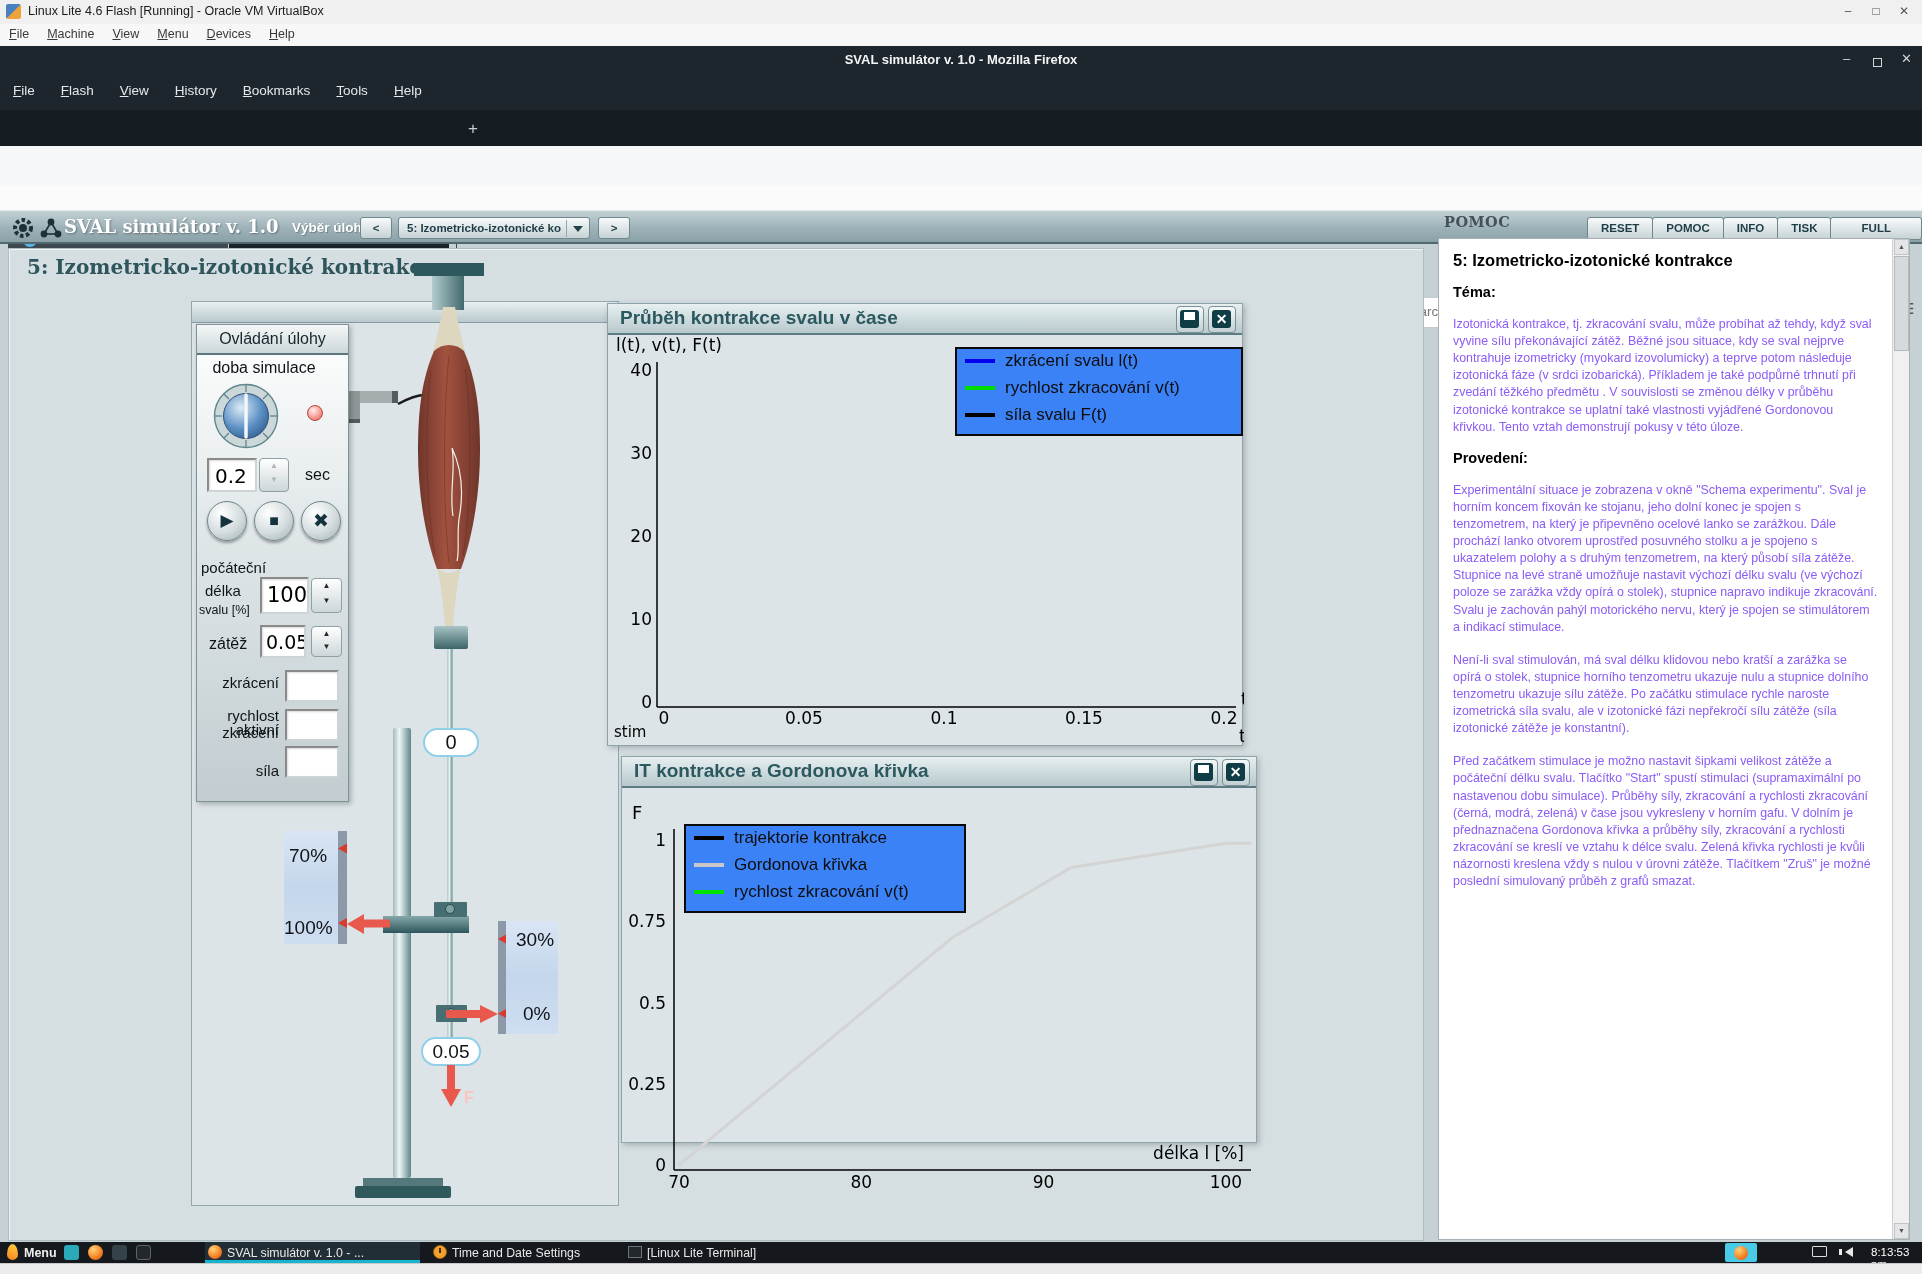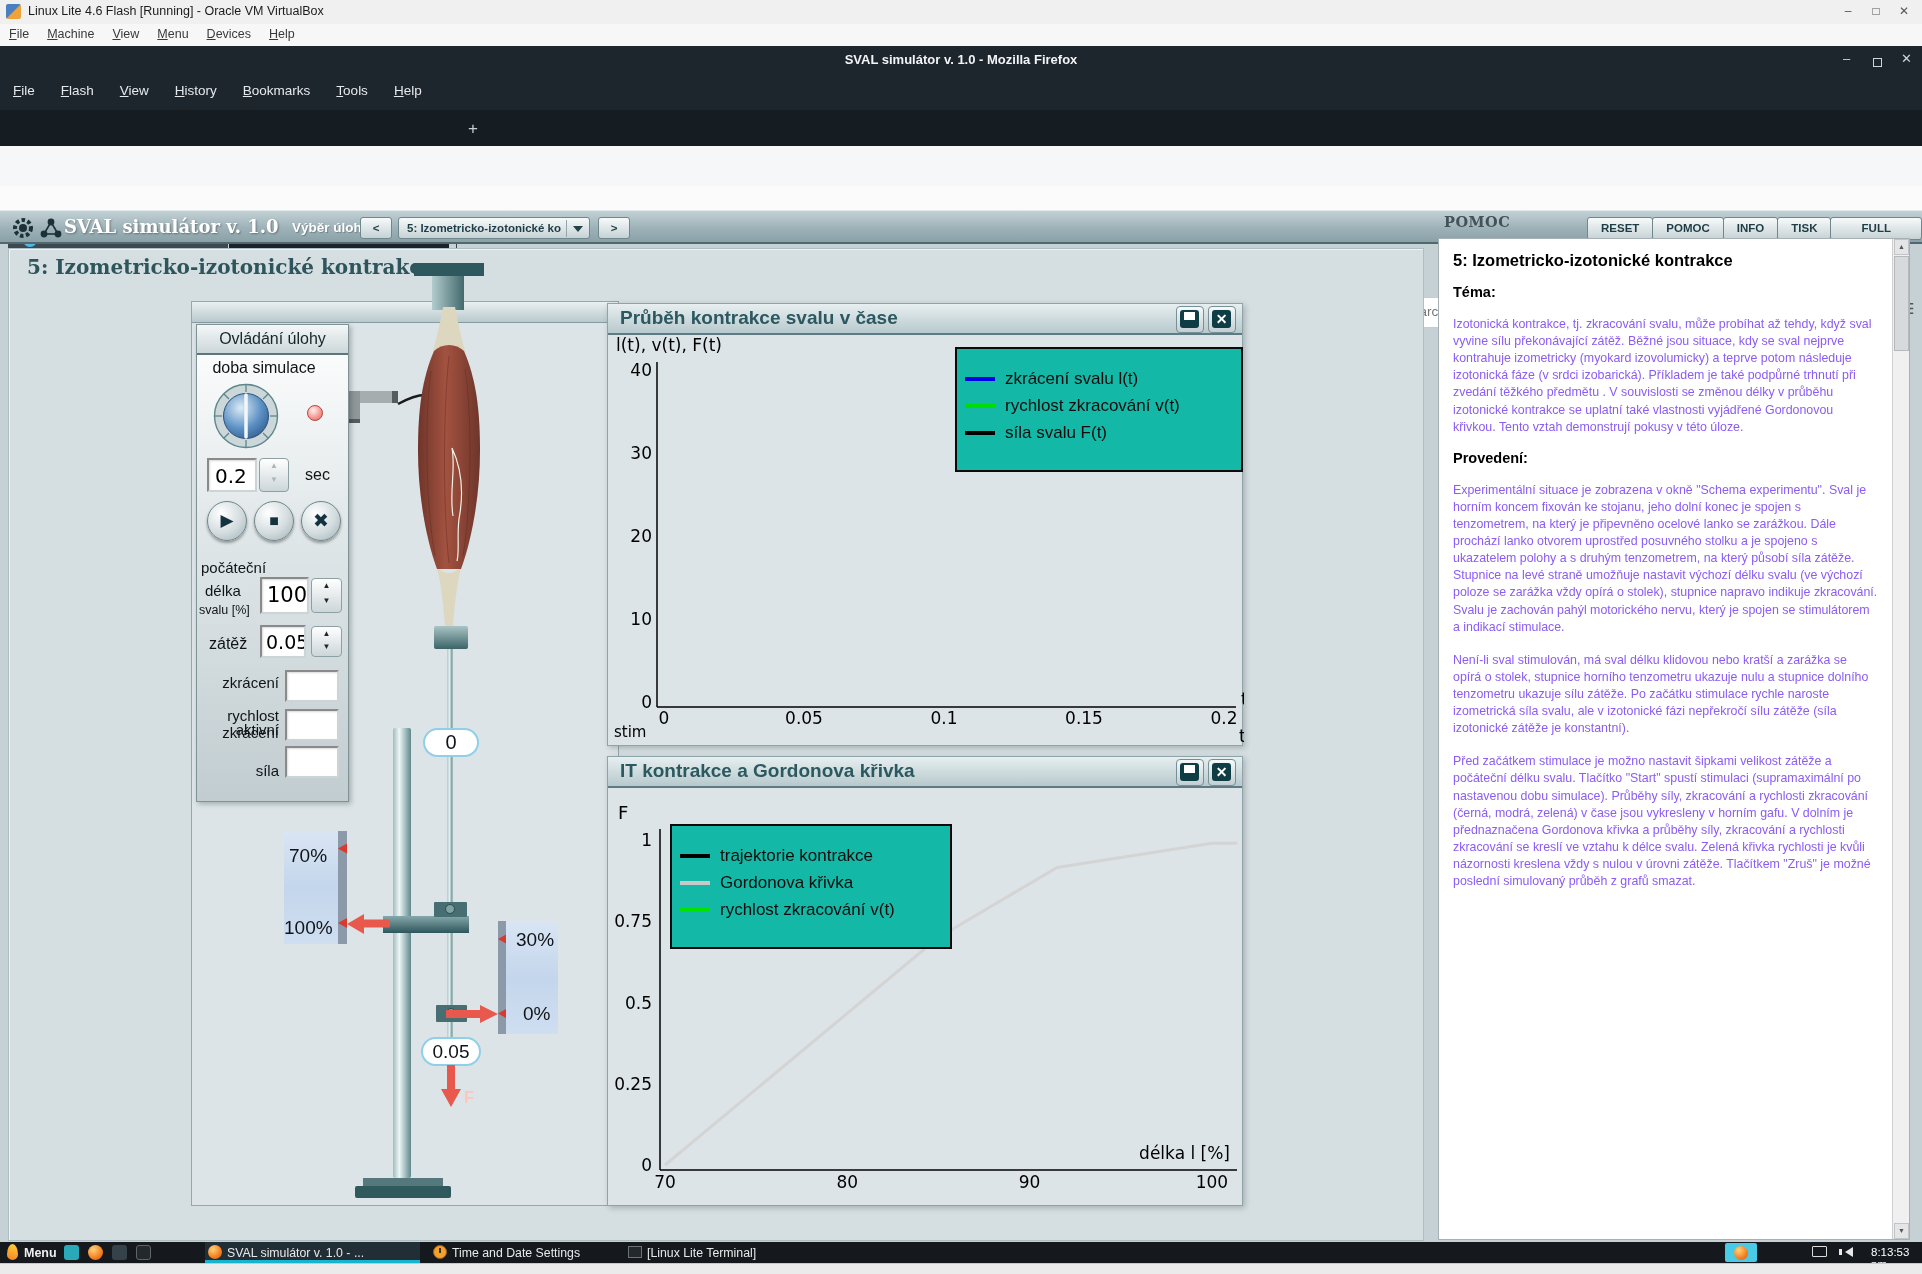--- a/index.html
+++ b/index.html
@@ -91,32 +91,32 @@
   .spinner .up{top:2px;} .spinner .dn{bottom:0px;}
   .spin-gray{color:#aab6ba;} .spin-dark{color:#20262a;}
   .cbtn{width:40px;height:40px;border-radius:50%;border:1px solid #70858b;
     background:radial-gradient(circle at 35% 30%,#ffffff,#d3dcde 55%,#9fb0b4);
     box-shadow:0 2px 3px rgba(0,0,0,.35);text-align:center;color:#14333f;box-sizing:border-box;}
   #led{left:110px;top:80px;width:16px;height:16px;border-radius:50%;border:1.5px solid #b5463e;
     background:radial-gradient(circle at 38% 32%,#fff0f0,#f59a94 55%,#e4635a);box-sizing:border-box;}
   
   .cwin{background:#dce4e7;border:1px solid #8fa4aa;box-shadow:2px 2px 6px rgba(0,0,0,.22);box-sizing:border-box;}
   #chart1{left:598px;top:54px;width:636px;height:443px;}
-  #chart2{left:598px;top:507px;width:636px;height:450px;}
+  #chart2{left:612px;top:507px;width:636px;height:387px;}
   .cwin-h{position:absolute;left:0;top:0;right:0;height:31px;background:linear-gradient(180deg,#e7eff0,#b7c9cd);
     border-bottom:2px solid #5d7b82;box-sizing:border-box;}
   .cwin-t{position:absolute;left:12px;top:3px;font-size:19px;font-weight:bold;color:#2c5860;}
   .winbtn{position:absolute;top:2px;width:28px;height:27px;border:1px solid #779096;border-radius:4px;
     background:linear-gradient(180deg,#f6f9f9,#c2cfd2);box-sizing:border-box;}
   .winbtn-in{position:absolute;left:3px;top:3px;width:19px;height:18px;background:#0f3d46;border-radius:3px;
     text-align:center;color:#fff;}
   .shade-glyph{position:absolute;left:3.5px;top:2px;width:11px;height:8px;background:#fff;}
   .x-glyph{font-size:14px;font-weight:bold;line-height:18px;}
   .plot{position:absolute;left:0;top:31px;font-family:"DejaVu Sans",sans-serif;}
-  .legend{position:absolute;border:2px solid #0a0a0a;background:#14b8a6;padding:20px 8px;}
+  .legend{position:absolute;border:2px solid #0a0a0a;background:#3b82f6;padding:2px 8px;}
   .lrow{height:27px;white-space:nowrap;}
   .lswatch{display:inline-block;width:30px;height:4px;margin-right:10px;vertical-align:3px;}
   .ltext{font-size:17px;color:#0d0d0d;}
   
   #pomoc-label{left:1444px;top:213px;font-size:14.5px;font-weight:bold;color:#435158;font-family:"DejaVu Serif","Liberation Serif",serif;letter-spacing:.5px;}
   #help-box{left:1438px;top:238px;width:472px;height:1002px;background:#fff;border:1px solid #a7b0b4;box-sizing:border-box;}
   #help-content{position:absolute;left:0;top:0;right:17px;bottom:0;padding:10px 14px;overflow:hidden;}
   #help-title{font-size:16.5px;font-weight:bold;color:#000;margin:2px 0 10px 0;}
   .help-h{font-size:14.5px;font-weight:bold;color:#000;margin:14px 0 6px 0;}
   .help-p{font-size:12.4px;line-height:1.38;color:#8b5cf6;margin:16px 0 13px 0;}

